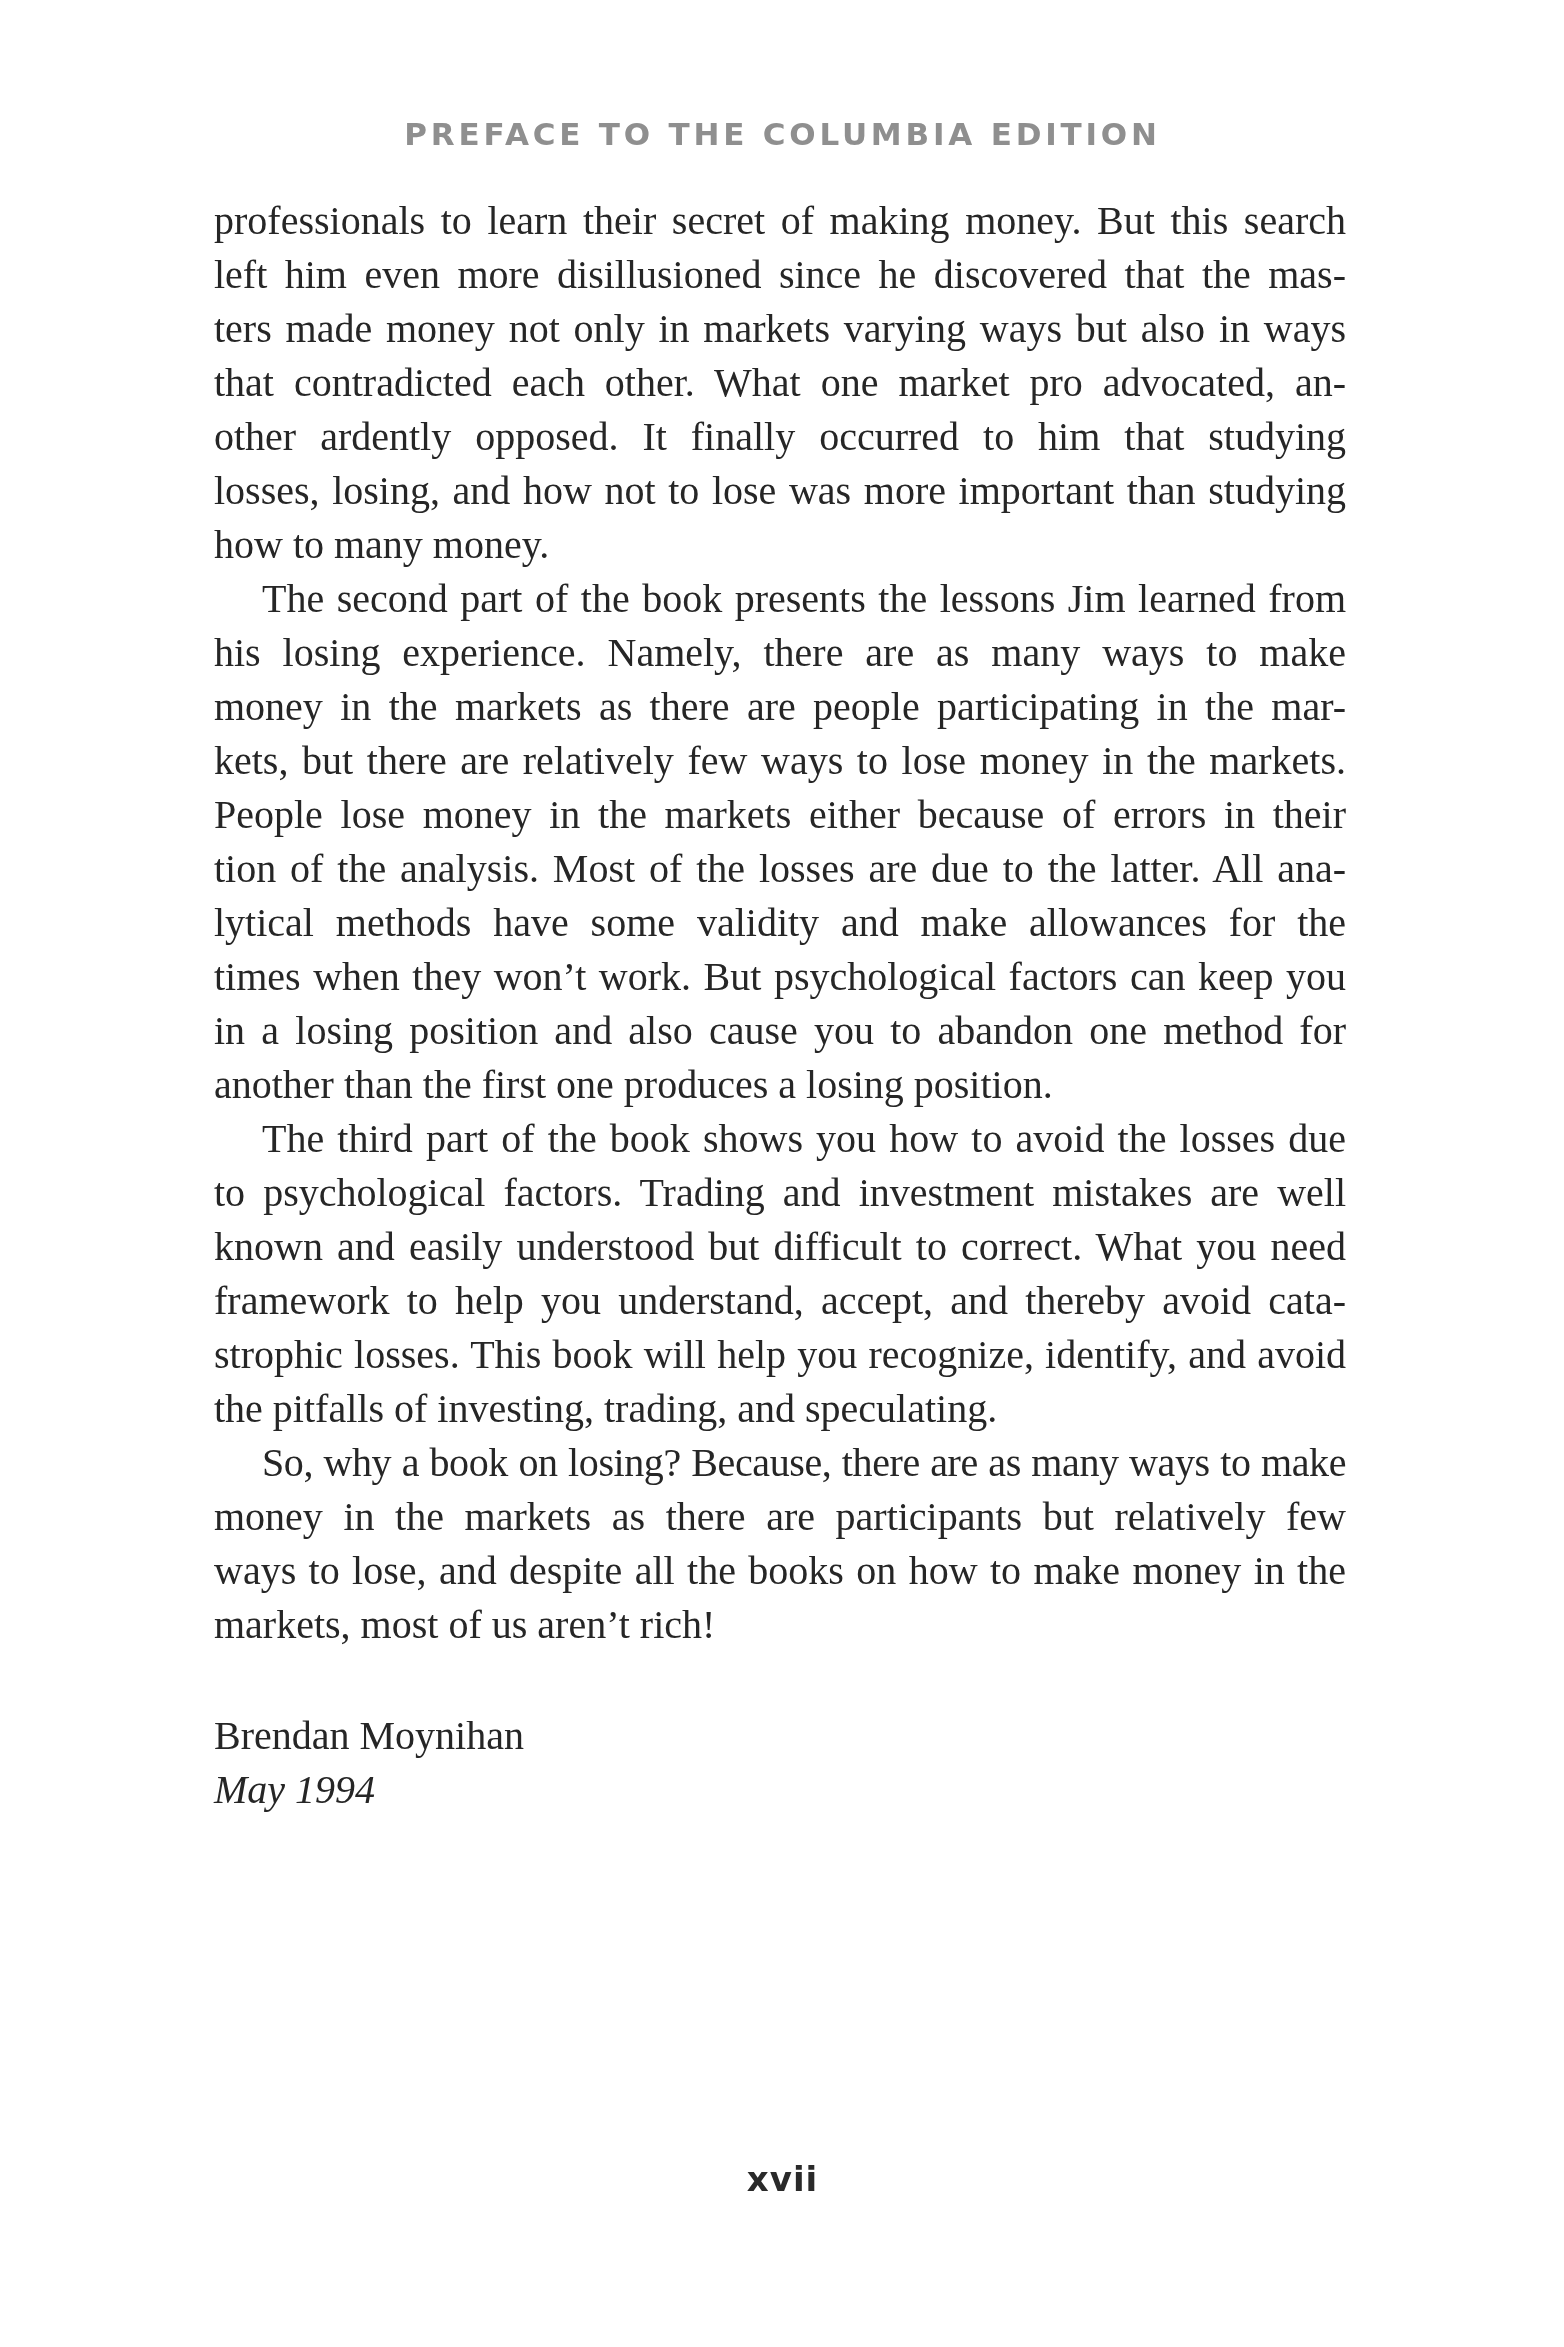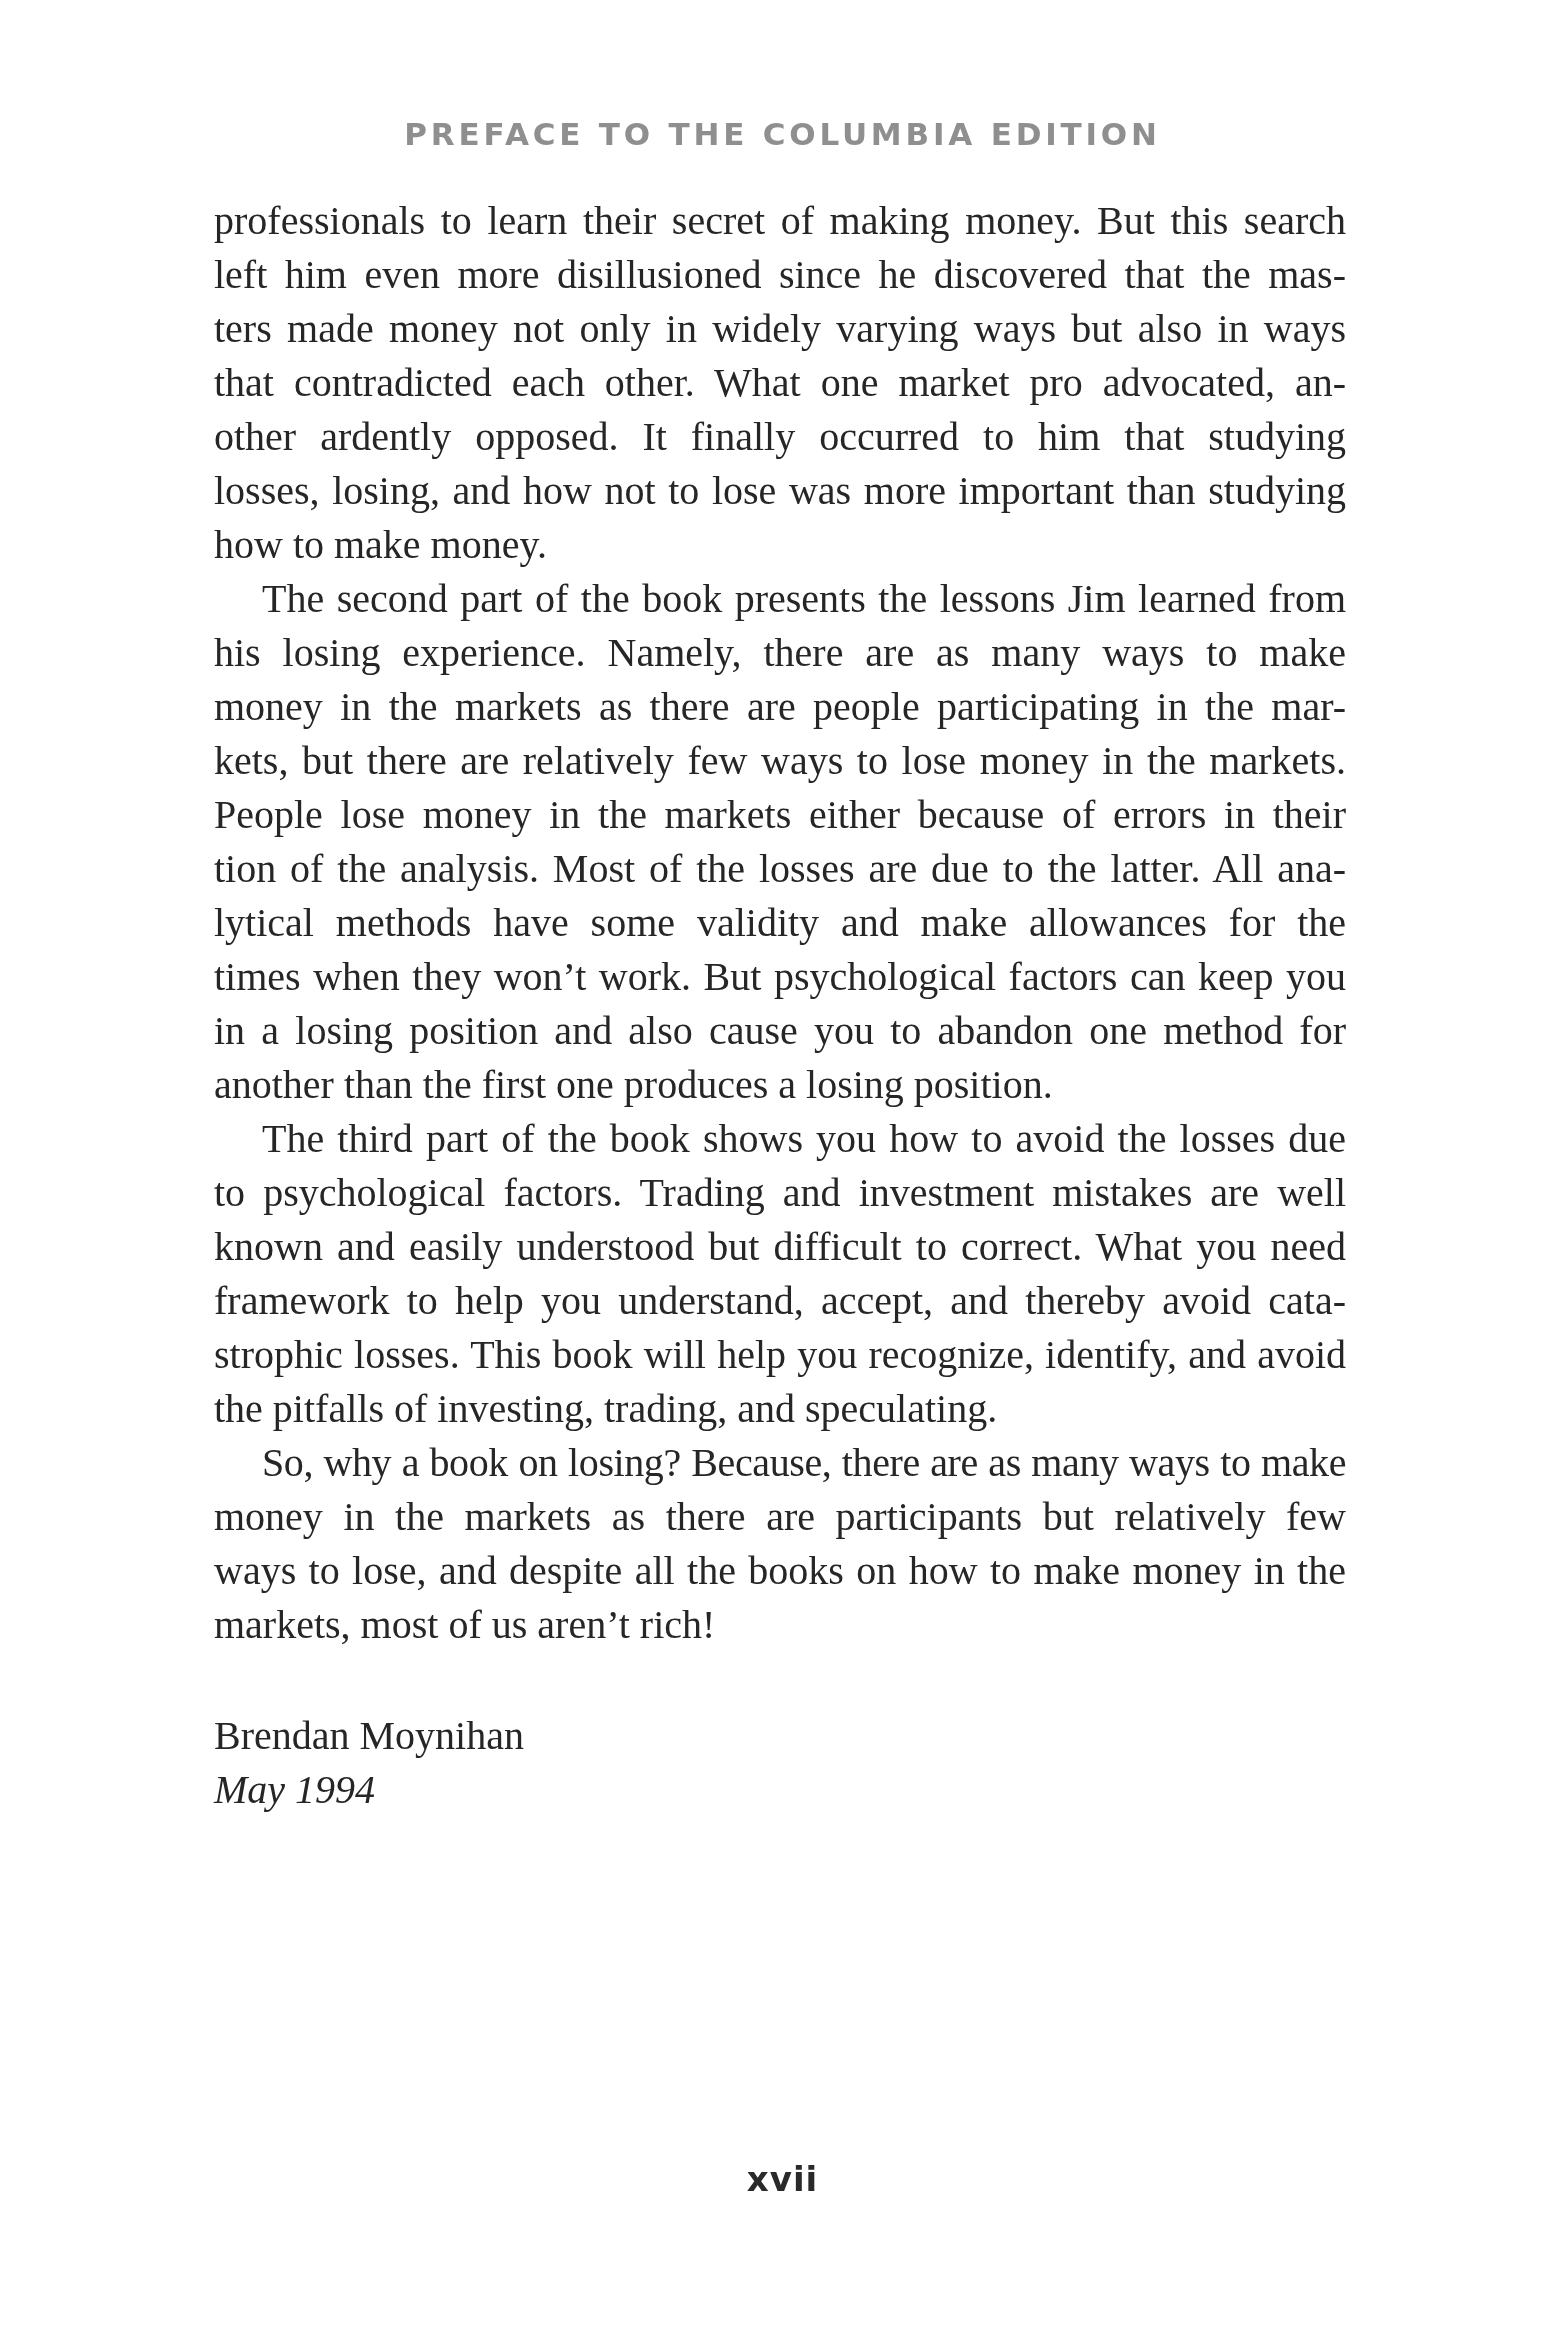--- a/index.html
+++ b/index.html
@@ -31,25 +31,25 @@
 </head>
 <body>
 
 <div class="running-head">PREFACE TO THE COLUMBIA EDITION</div>
 
 <div class="body-text">
   <div id="paragraphs">
       <div>
         <span class="line" style="">professionals to learn their secret of making money. But this search</span>
         <span class="line" style="">left him even more disillusioned since he discovered that the mas-</span>
-        <span class="line" style="">ters made money not only in widely varying ways but also in ways</span>
+        <span class="line" style="">ters made money not only in markets varying ways but also in ways</span>
         <span class="line" style="">that contradicted each other. What one market pro advocated, an-</span>
         <span class="line" style="">other ardently opposed. It finally occurred to him that studying</span>
         <span class="line" style="">losses, losing, and how not to lose was more important than studying</span>
-        <span class="line last" style="">how to make money.</span>
+        <span class="line last" style="">how to many money.</span>
       </div>
       <div>
         <span class="line indent" style="">The second part of the book presents the lessons Jim learned from</span>
         <span class="line" style="">his losing experience. Namely, there are as many ways to make</span>
         <span class="line" style="">money in the markets as there are people participating in the mar-</span>
         <span class="line" style="">kets, but there are relatively few ways to lose money in the markets.</span>
         <span class="line" style="">People lose money in the markets either because of errors in their</span>
         <span class="line" style="">tion of the analysis. Most of the losses are due to the latter. All ana-</span>
         <span class="line" style="">lytical methods have some validity and make allowances for the</span>
         <span class="line" style="">times when they won’t work. But psychological factors can keep you</span>

